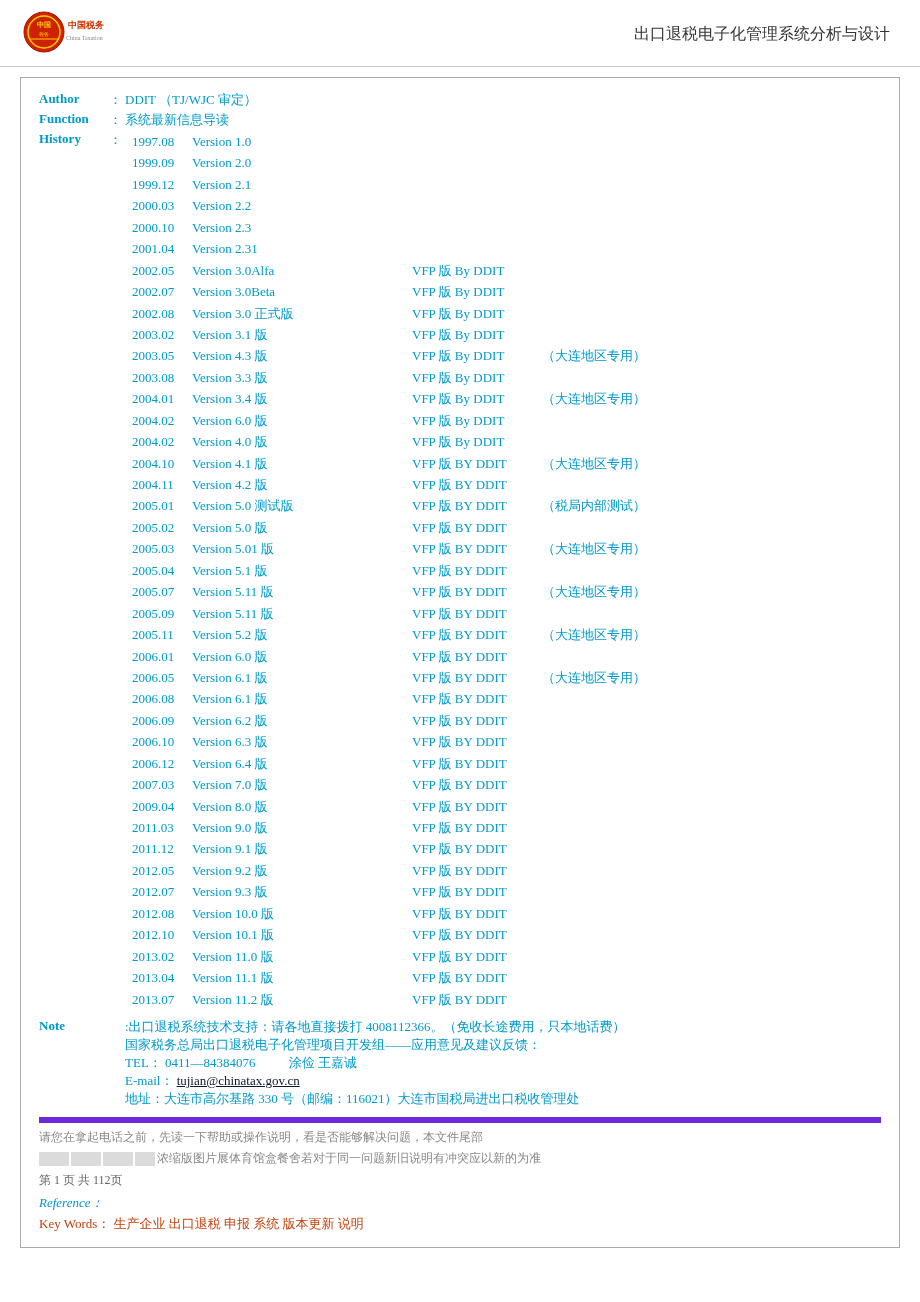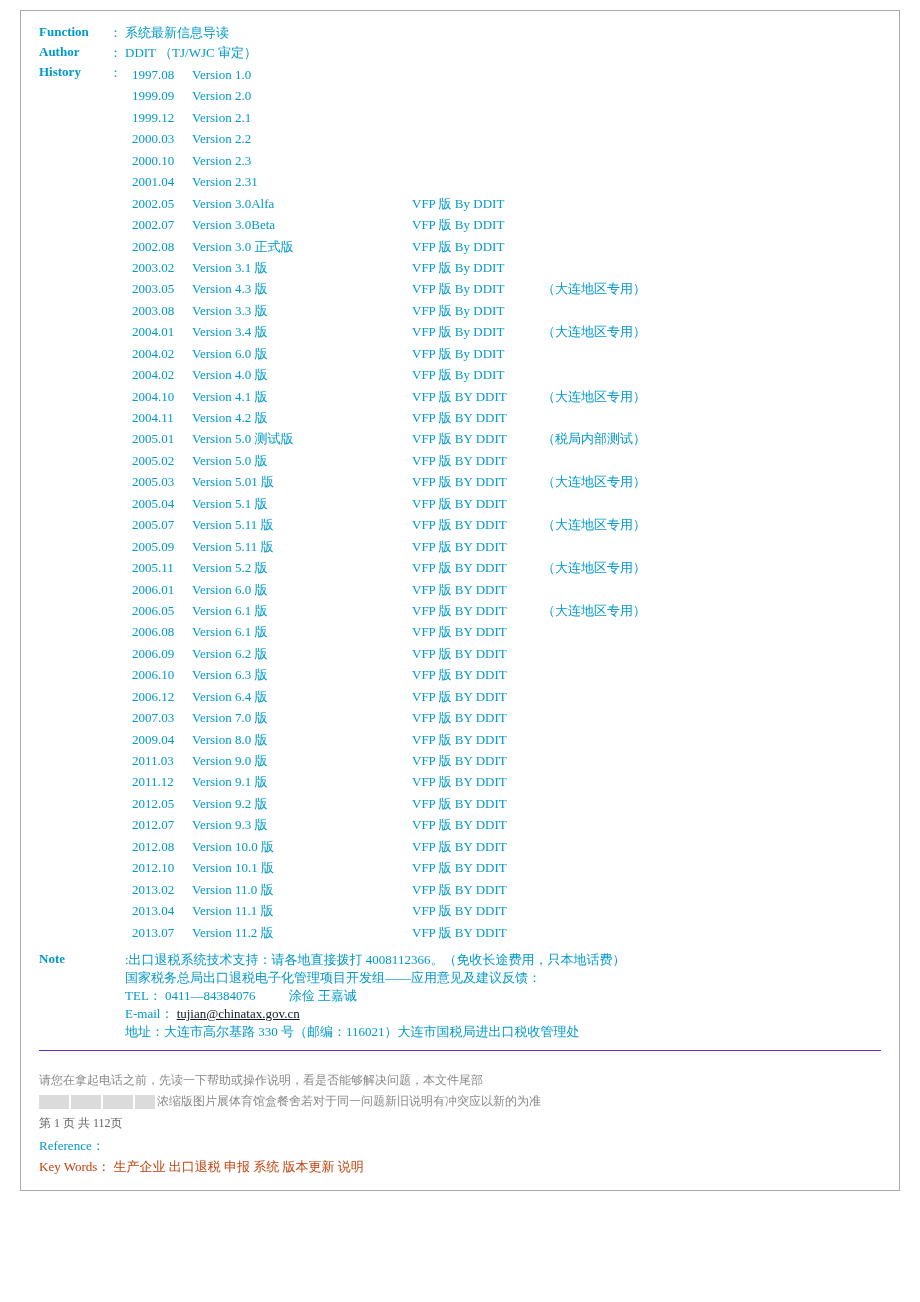--- a/index.html
+++ b/index.html
@@ -98,58 +98,77 @@
     }
     .email-link {
       color: #0f172a;
       text-decoration: underline;
     }
     .footer-note {
       margin-top: 8px;
       font-size: 12px;
       color: #666;
       line-height: 1.6;
-      border-top: 1px solid #6d28d9;
-      padding-top: 20px;
+      border-top: 6px solid #6d28d9;
+      padding-top: 5px;
     }
     .footer-note-text {
       color: #888;
     }
     .reference-line {
       margin-top: 4px;
       font-size: 13px;
       color: #0099cc;
       line-height: 1.6;
+      font-style: italic;
     }
     .keywords-line {
       font-size: 13px;
       color: #c2410c;
       line-height: 1.6;
     }
   </style>
 </head>
 <body>
 
 <div class="page-wrapper">
 
+  <div class="header">
+    <div class="logo-area">
+
+      <svg width="90" height="48" viewBox="0 0 90 48">
+
+        <circle cx="24" cy="22" r="20" fill="#cc2200" stroke="#aa1100" stroke-width="1"></circle>
+        <circle cx="24" cy="22" r="16" fill="none" stroke="#ffcc00" stroke-width="1.5"></circle>
+
+        <text x="24" y="17" text-anchor="middle" fill="#ffcc00" font-size="7" font-weight="bold">中国</text>
+        <text x="24" y="26" text-anchor="middle" fill="#ffcc00" font-size="5">税务</text>
+        <line x1="10" y1="29" x2="38" y2="29" stroke="#ffcc00" stroke-width="1"></line>
+
+        <text x="48" y="18" fill="#cc3300" font-size="9" font-weight="bold">中国税务</text>
+        <text x="46" y="30" fill="#888" font-size="6">China Taxation</text>
+      </svg>
+    </div>
+    <div class="header-title">出口退税电子化管理系统分析与设计</div>
+  </div>
 
   <div class="main-content">
 
 
     <table class="meta-table">
       <tbody>
           <tr>
+        <td class="meta-label">Author</td>
+        <td class="meta-colon">：</td>
+        <td class="meta-value">DDIT （TJ/WJC 审定）</td>
+      </tr>
+      <tr>
         <td class="meta-label">Function</td>
         <td class="meta-colon">：</td>
         <td class="meta-value">系统最新信息导读</td>
-      </tr>
-      <tr>
-        <td class="meta-label">Author</td>
-        <td class="meta-colon">：</td>
-        <td class="meta-value">DDIT （TJ/WJC 审定）</td>
       </tr>
       <tr>
         <td class="meta-label" style="vertical-align:top;">History</td>
         <td class="meta-colon" style="vertical-align:top;">：</td>
         <td>
           <div id="history-container">
                 <div class="history-row">
                   <span class="history-date">1997.08</span>
                   <span class="history-version">Version 1.0</span>
                 </div>

